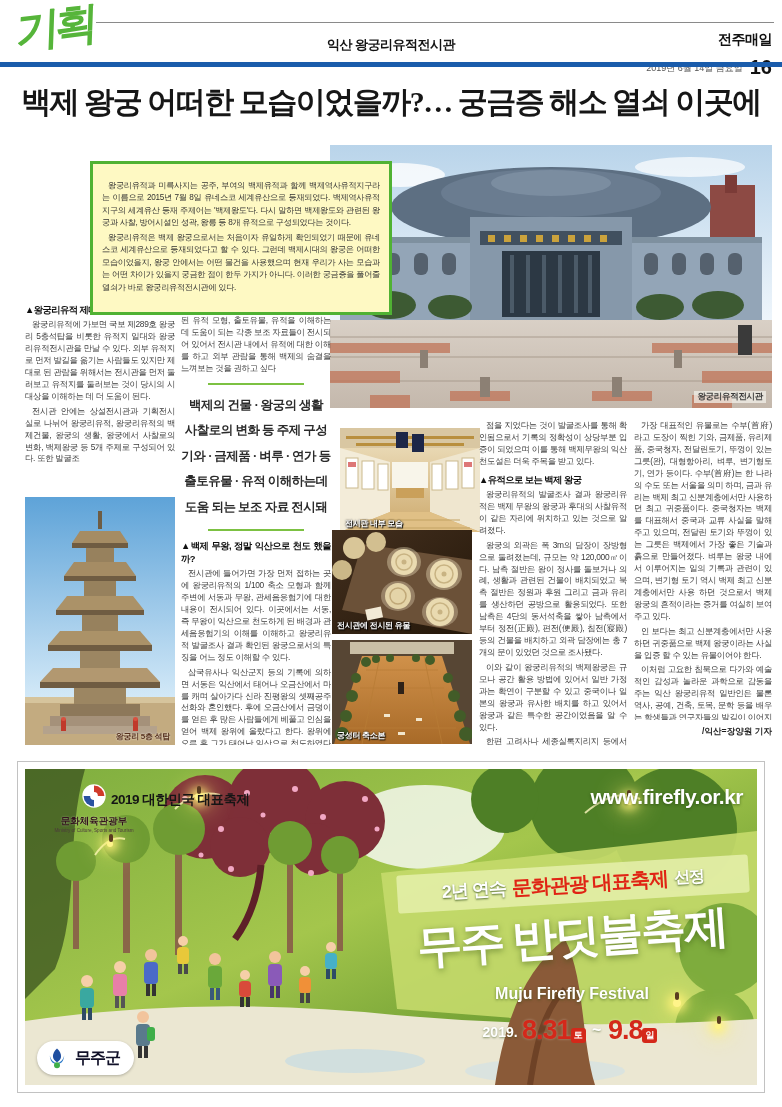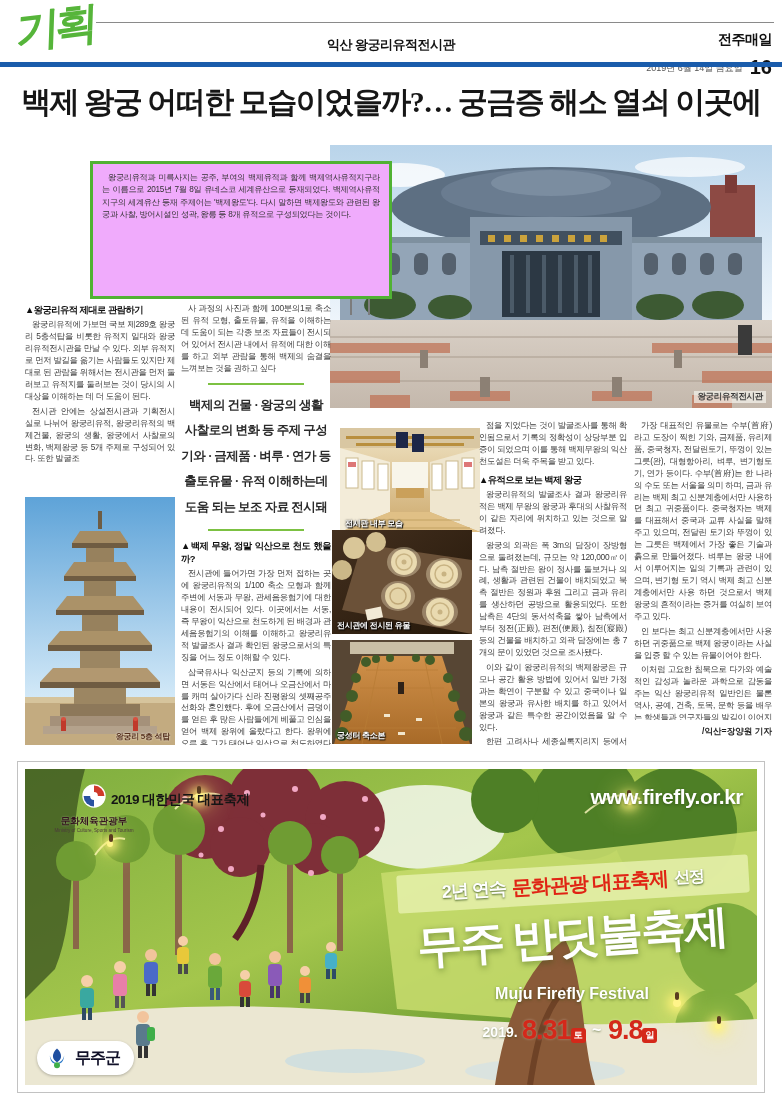--- a/index.html
+++ b/index.html
@@ -11,22 +11,22 @@
   .mast-rule{position:absolute;left:96px;right:8px;top:22px;height:1px;background:#8a8a8a;}
   .mast-center{position:absolute;left:0;right:0;top:36px;text-align:center;font-size:13px;font-weight:bold;color:#141414;letter-spacing:-0.5px;}
   .mast-right{position:absolute;right:10px;top:23px;text-align:right;}
   .paper-name{font-size:14px;font-weight:bold;color:#111;letter-spacing:-0.5px;margin-top:8px;}
   .mast-date-row{font-size:9px;color:#555;margin-top:7px;}
   .page-num{font-size:20px;font-weight:bold;color:#111;margin-left:7px;vertical-align:-3px;}
   .blue-bar{position:absolute;left:0;right:0;top:62px;height:5px;background:#1a5cab;}
   .headline{position:absolute;left:0;right:0;top:82px;margin:0;text-align:center;
             font-family:"Liberation Serif",serif;font-size:30px;font-weight:700;color:#161616;letter-spacing:-1.5px;}
   
-  .intro-box{position:absolute;left:90px;top:161px;width:278px;height:116px;background:#f0abfc;
-             border:3px solid #50b233;padding:8px 9px;z-index:6;font-size:8.2px;line-height:1.52;
+  .intro-box{position:absolute;left:90px;top:161px;width:278px;height:116px;background:#fef9c3;
+             border:3px solid #50b233;padding:16px 9px;z-index:6;font-size:8.2px;line-height:1.52;
              color:#333;text-align:justify;letter-spacing:-0.3px;}
   .intro-box p{margin:0;text-indent:6px;}
   .intro-box p + p{margin-top:2px;}
   
   .fig{position:absolute;overflow:hidden;}
   .fig svg{display:block;}
   .main-photo{left:330px;top:145px;width:442px;height:263px;}
   .pagoda-fig{left:25px;top:497px;width:150px;height:248px;}
   .ph-interior{left:332px;top:420px;width:140px;height:104px;}
   .ph-artifacts{left:332px;top:530px;width:140px;height:104px;}
@@ -194,20 +194,21 @@
         <rect x="150" y="232" width="10" height="20"></rect>
           <rect x="282" y="232" width="10" height="20"></rect>
       </g>
       <rect x="408" y="180" width="14" height="30" fill="#3a3a3a"></rect>
     </svg>
     <figcaption class="photo-cap cap-main">왕궁리유적전시관</figcaption>
   </figure>
 
   <div class="intro-box">
     <p>왕궁리유적과 미륵사지는 공주, 부여의 백제유적과 함께 백제역사유적지구라는 이름으로 2015년 7월 8일 유네스코 세계유산으로 등재되었다. 백제역사유적지구의 세계유산 등재 주제어는 '백제왕도'다. 다시 말하면 백제왕도와 관련된 왕궁과 사찰, 방어시설인 성곽, 왕릉 등 8개 유적으로 구성되었다는 것이다.</p>
+    <p>왕궁리유적은 백제 왕궁으로서는 처음이자 유일하게 확인되었기 때문에 유네스코 세계유산으로 등재되었다고 할 수 있다. 그런데 백제시대의 왕궁은 어떠한 모습이었을지, 왕궁 안에서는 어떤 물건을 사용했으며 현재 우리가 사는 모습과는 어떤 차이가 있을지 궁금한 점이 한두 가지가 아니다. 이러한 궁금증을 풀어줄 열쇠가 바로 왕궁리유적전시관에 있다.</p>
   </div>
 
   <div class="col col1">
     <div class="sec">▲왕궁리유적 제대로 관람하기</div>
     <p class="bp">왕궁리유적에 가보면 국보 제289호 왕궁리 5층석탑을 비롯한 유적지 일대와 왕궁리유적전시관을 만날 수 있다. 외부 유적지로 먼저 발길을 옮기는 사람들도 있지만 제대로 된 관람을 위해서는 전시관을 먼저 둘러보고 유적지를 둘러보는 것이 당시의 시대상을 이해하는 데 더 도움이 된다.</p>
     <p class="bp">전시관 안에는 상설전시관과 기획전시실로 나뉘어 왕궁리유적, 왕궁리유적의 백제건물, 왕궁의 생활, 왕궁에서 사찰로의 변화, 백제왕궁 등 5개 주제로 구성되어 있다. 또한 발굴조</p>
   </div>
 
   <figure class="fig pagoda-fig" style="margin:0;">
     <svg width="150" height="248" viewBox="0 0 150 248">

